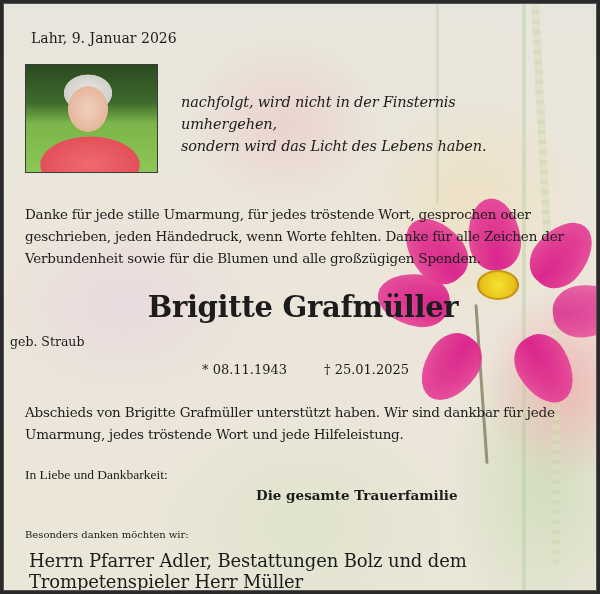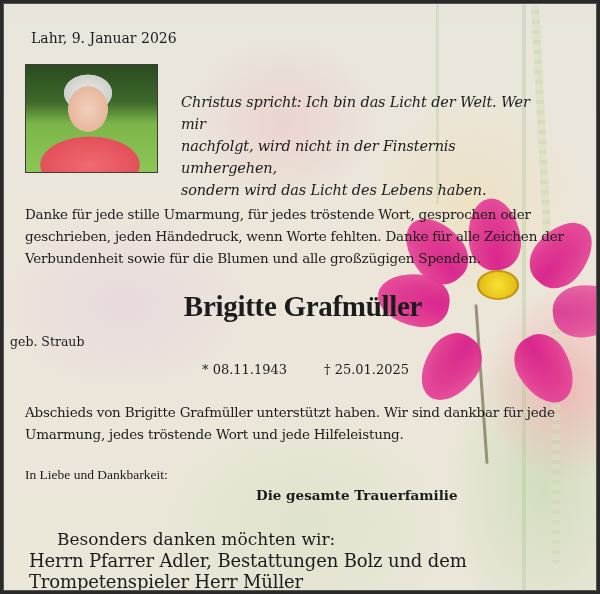--- a/index.html
+++ b/index.html
@@ -58,30 +58,29 @@
       position: absolute; left: 177px; top: 87px; width: 370px;
       font-style: italic; font-size: 14.5px; line-height: 22px;
       letter-spacing: -0.15px;
     }
     .para { position: absolute; left: 21px; font-size: 13.5px; line-height: 22px; letter-spacing: -0.2px; }
     .para1 { top: 199px; width: 555px; }
     .name {
       position: absolute; left: 0; right: 0; top: 286px; text-align: center;
       font-size: 29px; font-weight: bold; letter-spacing: -0.3px;
       padding-left: 6px;
-      font-family: Liberation Serif, serif;
     }
     .nee { position: absolute; left: 0; right: 0; top: 330px; font-size: 12.5px; padding-left: 6px; }
     .dates { position: absolute; top: 358px; font-size: 13px; }
     .birth { left: 198px; }
     .death { left: 320px; }
     .para2 { top: 397px; width: 560px; }
     .sign-label { position: absolute; left: 21px; top: 463px; font-size: 13.5px; font-family: Liberation Serif, serif; }
     .sign-value { position: absolute; left: 252px; top: 483px; font-size: 13.5px; font-weight: bold; }
-    .thanks-label { position: absolute; left: 21px; top: 525px; font-size: 17px; margin-left: 32px; }
+    .thanks-label { position: absolute; left: 21px; top: 525px; font-size: 10px; }
     .thanks-value { position: absolute; left: 25px; top: 546px; font-size: 18px; letter-spacing: -0.15px; }
   </style>
 </head>
 <body>
 
 <div class="card">
   <div class="bg-layer bg-base"></div>
 
   <div class="grass" style="left:533px; top:0; height:230px; transform:rotate(-3deg);"></div>
   <div class="grass" style="left:548px; top:300px; height:260px; opacity:0.5;"></div>
@@ -99,21 +98,20 @@
     <div class="petal" style="left:24px; top:14px; transform:rotate(-40deg);"></div>
     <div class="flower-center"></div>
   </div>
 
   <div class="content">
     <div class="date">Lahr, 9. Januar 2026</div>
 
     <div class="photo" title="Portrait of smiling elderly woman with white hair and glasses"></div>
 
     <div class="quote">
-      <div>Christus spricht: Ich bin das Licht der Welt. Wer mir</div>
       <div>nachfolgt, wird nicht in der Finsternis umhergehen,</div>
       <div>sondern wird das Licht des Lebens haben.</div>
     </div>
 
     <div class="para para1">
       <div>Danke für jede stille Umarmung, für jedes tröstende Wort, gesprochen oder</div>
       <div>geschrieben, jeden Händedruck, wenn Worte fehlten. Danke für alle Zeichen der</div>
       <div>Verbundenheit sowie für die Blumen und alle großzügigen Spenden.</div>
     </div>
 

